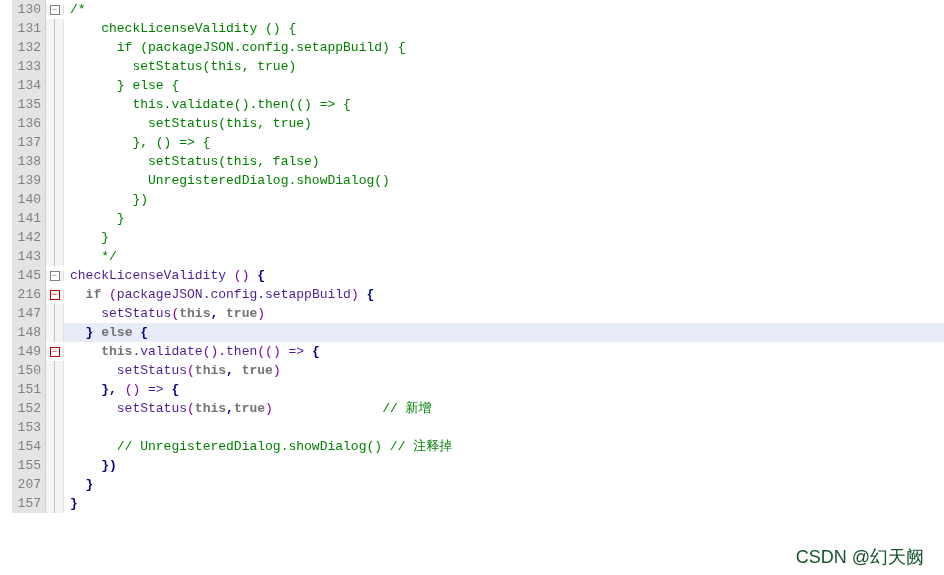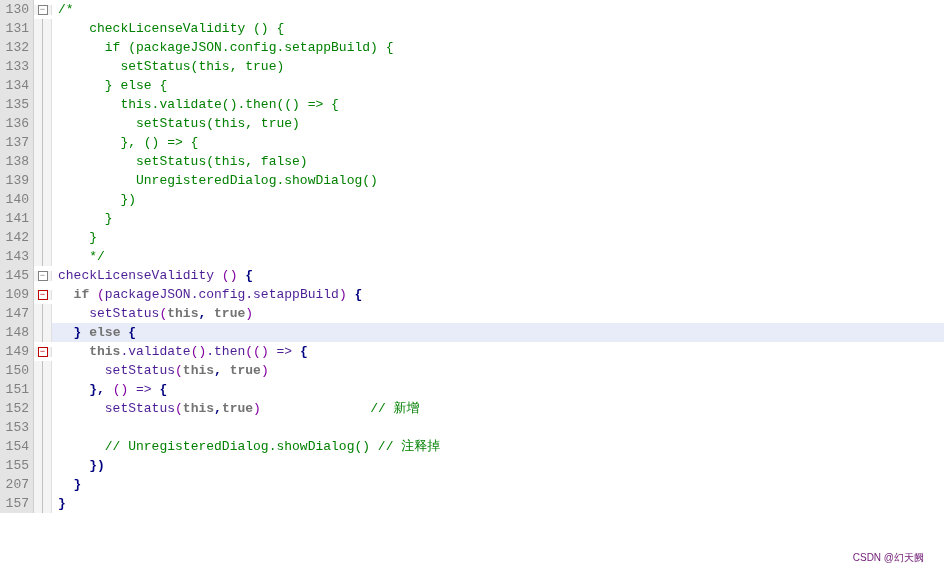--- a/index.html
+++ b/index.html
@@ -8,21 +8,21 @@
     font-size: 13px;
     line-height: 19px;
     background:#ffffff;
     color:#000000;
     position:relative;
     width:944px;
     height:575px;
     overflow:hidden;
   }
   .editor { display:flex; flex-direction:column; }
-  .row { display:flex; height:19px; align-items:center; white-space:pre; }
+  .row { display:flex; height:19px; align-items:center; white-space:pre;margin-left:12px; }
   .row.highlight { background:#e8ecf8; }
   .gutter {
     width:34px;
     background:#e4e4e4;
     color:#808080;
     text-align:right;
     padding-right:4px;
     border-right:1px solid #d0d0d0;
     flex-shrink:0;
   }
@@ -45,42 +45,42 @@
   .c-punct { color:#000080; font-weight:bold; }
   .c-paren { color:#8000a0; }
   .c-txt { color:#4c1d95; }
   .fold-box {
     width:10px; height:10px; border:1px solid #808080;
     display:flex; align-items:center; justify-content:center;
     font-size:9px; line-height:6px; background:#ffffff;
   }
   .fold-box.red { border-color:#c00000; color:#c00000; }
   .fold-line { width:1px; height:19px; background:#c0c0c0; }
-  .watermark { position:absolute; right:20px; bottom:8px; color:#701a75; font-family:sans-serif; font-size:10px; pointer-events:none; }
+  .watermark { position:absolute; right:20px; bottom:8px; color:#14532d; font-family:sans-serif; font-size:18px; pointer-events:none; }
 </style>
 </head>
 <body>
 
 <div class="editor" id="editor">
     <div class="row"><div class="gutter">130</div><div class="fold"><div class="fold-box">−</div></div><div class="code"><span class="c-comment">/*</span></div></div>
     <div class="row"><div class="gutter">131</div><div class="fold"><div class="fold-line"></div></div><div class="code"><span class="c-comment">    checkLicenseValidity () {</span></div></div>
     <div class="row"><div class="gutter">132</div><div class="fold"><div class="fold-line"></div></div><div class="code"><span class="c-comment">      if (packageJSON.config.setappBuild) {</span></div></div>
     <div class="row"><div class="gutter">133</div><div class="fold"><div class="fold-line"></div></div><div class="code"><span class="c-comment">        setStatus(this, true)</span></div></div>
     <div class="row"><div class="gutter">134</div><div class="fold"><div class="fold-line"></div></div><div class="code"><span class="c-comment">      } else {</span></div></div>
     <div class="row"><div class="gutter">135</div><div class="fold"><div class="fold-line"></div></div><div class="code"><span class="c-comment">        this.validate().then(() =&gt; {</span></div></div>
     <div class="row"><div class="gutter">136</div><div class="fold"><div class="fold-line"></div></div><div class="code"><span class="c-comment">          setStatus(this, true)</span></div></div>
     <div class="row"><div class="gutter">137</div><div class="fold"><div class="fold-line"></div></div><div class="code"><span class="c-comment">        }, () =&gt; {</span></div></div>
     <div class="row"><div class="gutter">138</div><div class="fold"><div class="fold-line"></div></div><div class="code"><span class="c-comment">          setStatus(this, false)</span></div></div>
     <div class="row"><div class="gutter">139</div><div class="fold"><div class="fold-line"></div></div><div class="code"><span class="c-comment">          UnregisteredDialog.showDialog()</span></div></div>
     <div class="row"><div class="gutter">140</div><div class="fold"><div class="fold-line"></div></div><div class="code"><span class="c-comment">        })</span></div></div>
     <div class="row"><div class="gutter">141</div><div class="fold"><div class="fold-line"></div></div><div class="code"><span class="c-comment">      }</span></div></div>
     <div class="row"><div class="gutter">142</div><div class="fold"><div class="fold-line"></div></div><div class="code"><span class="c-comment">    }</span></div></div>
     <div class="row"><div class="gutter">143</div><div class="fold"><div class="fold-line"></div></div><div class="code"><span class="c-comment">    */</span></div></div>
     <div class="row"><div class="gutter">145</div><div class="fold"><div class="fold-box">−</div></div><div class="code"><span class="c-txt">checkLicenseValidity </span><span class="c-paren">()</span><span class="c-txt"> </span><span class="c-punct">{</span></div></div>
-    <div class="row"><div class="gutter">109</div><div class="fold"><div class="fold-box red">−</div></div><div class="code"><span class="c-txt">  </span><span class="c-key">if</span><span class="c-txt"> </span><span class="c-paren">(</span><span class="c-txt">packageJSON.config.setappBuild</span><span class="c-paren">)</span><span class="c-txt"> </span><span class="c-punct">{</span></div></div>
+    <div class="row"><div class="gutter">216</div><div class="fold"><div class="fold-box red">−</div></div><div class="code"><span class="c-txt">  </span><span class="c-key">if</span><span class="c-txt"> </span><span class="c-paren">(</span><span class="c-txt">packageJSON.config.setappBuild</span><span class="c-paren">)</span><span class="c-txt"> </span><span class="c-punct">{</span></div></div>
     <div class="row"><div class="gutter">147</div><div class="fold"><div class="fold-line"></div></div><div class="code"><span class="c-txt">    setStatus</span><span class="c-paren">(</span><span class="c-key">this</span><span class="c-punct">, </span><span class="c-key">true</span><span class="c-paren">)</span></div></div>
     <div class="row highlight"><div class="gutter">148</div><div class="fold"><div class="fold-line"></div></div><div class="code"><span class="c-txt">  </span><span class="c-punct">}</span><span class="c-txt"> </span><span class="c-key">else</span><span class="c-txt"> </span><span class="c-punct">{</span></div></div>
     <div class="row"><div class="gutter">149</div><div class="fold"><div class="fold-box red">−</div></div><div class="code"><span class="c-txt">    </span><span class="c-key">this</span><span class="c-txt">.validate</span><span class="c-paren">()</span><span class="c-txt">.then</span><span class="c-paren">((</span><span class="c-paren">)</span><span class="c-txt"> =&gt; </span><span class="c-punct">{</span></div></div>
     <div class="row"><div class="gutter">150</div><div class="fold"><div class="fold-line"></div></div><div class="code"><span class="c-txt">      setStatus</span><span class="c-paren">(</span><span class="c-key">this</span><span class="c-punct">, </span><span class="c-key">true</span><span class="c-paren">)</span></div></div>
     <div class="row"><div class="gutter">151</div><div class="fold"><div class="fold-line"></div></div><div class="code"><span class="c-txt">    </span><span class="c-punct">}</span><span class="c-punct">, </span><span class="c-paren">()</span><span class="c-txt"> =&gt; </span><span class="c-punct">{</span></div></div>
     <div class="row"><div class="gutter">152</div><div class="fold"><div class="fold-line"></div></div><div class="code"><span class="c-txt">      setStatus</span><span class="c-paren">(</span><span class="c-key">this</span><span class="c-punct">,</span><span class="c-key">true</span><span class="c-paren">)</span><span class="c-txt">              </span><span class="c-comment">// 新增</span></div></div>
     <div class="row"><div class="gutter">153</div><div class="fold"><div class="fold-line"></div></div><div class="code"><span class="c-txt">      </span></div></div>
     <div class="row"><div class="gutter">154</div><div class="fold"><div class="fold-line"></div></div><div class="code"><span class="c-txt">      </span><span class="c-comment">// UnregisteredDialog.showDialog() // 注释掉</span></div></div>
     <div class="row"><div class="gutter">155</div><div class="fold"><div class="fold-line"></div></div><div class="code"><span class="c-txt">    </span><span class="c-punct">})</span></div></div>
     <div class="row"><div class="gutter">207</div><div class="fold"><div class="fold-line"></div></div><div class="code"><span class="c-txt">  </span><span class="c-punct">}</span></div></div>

